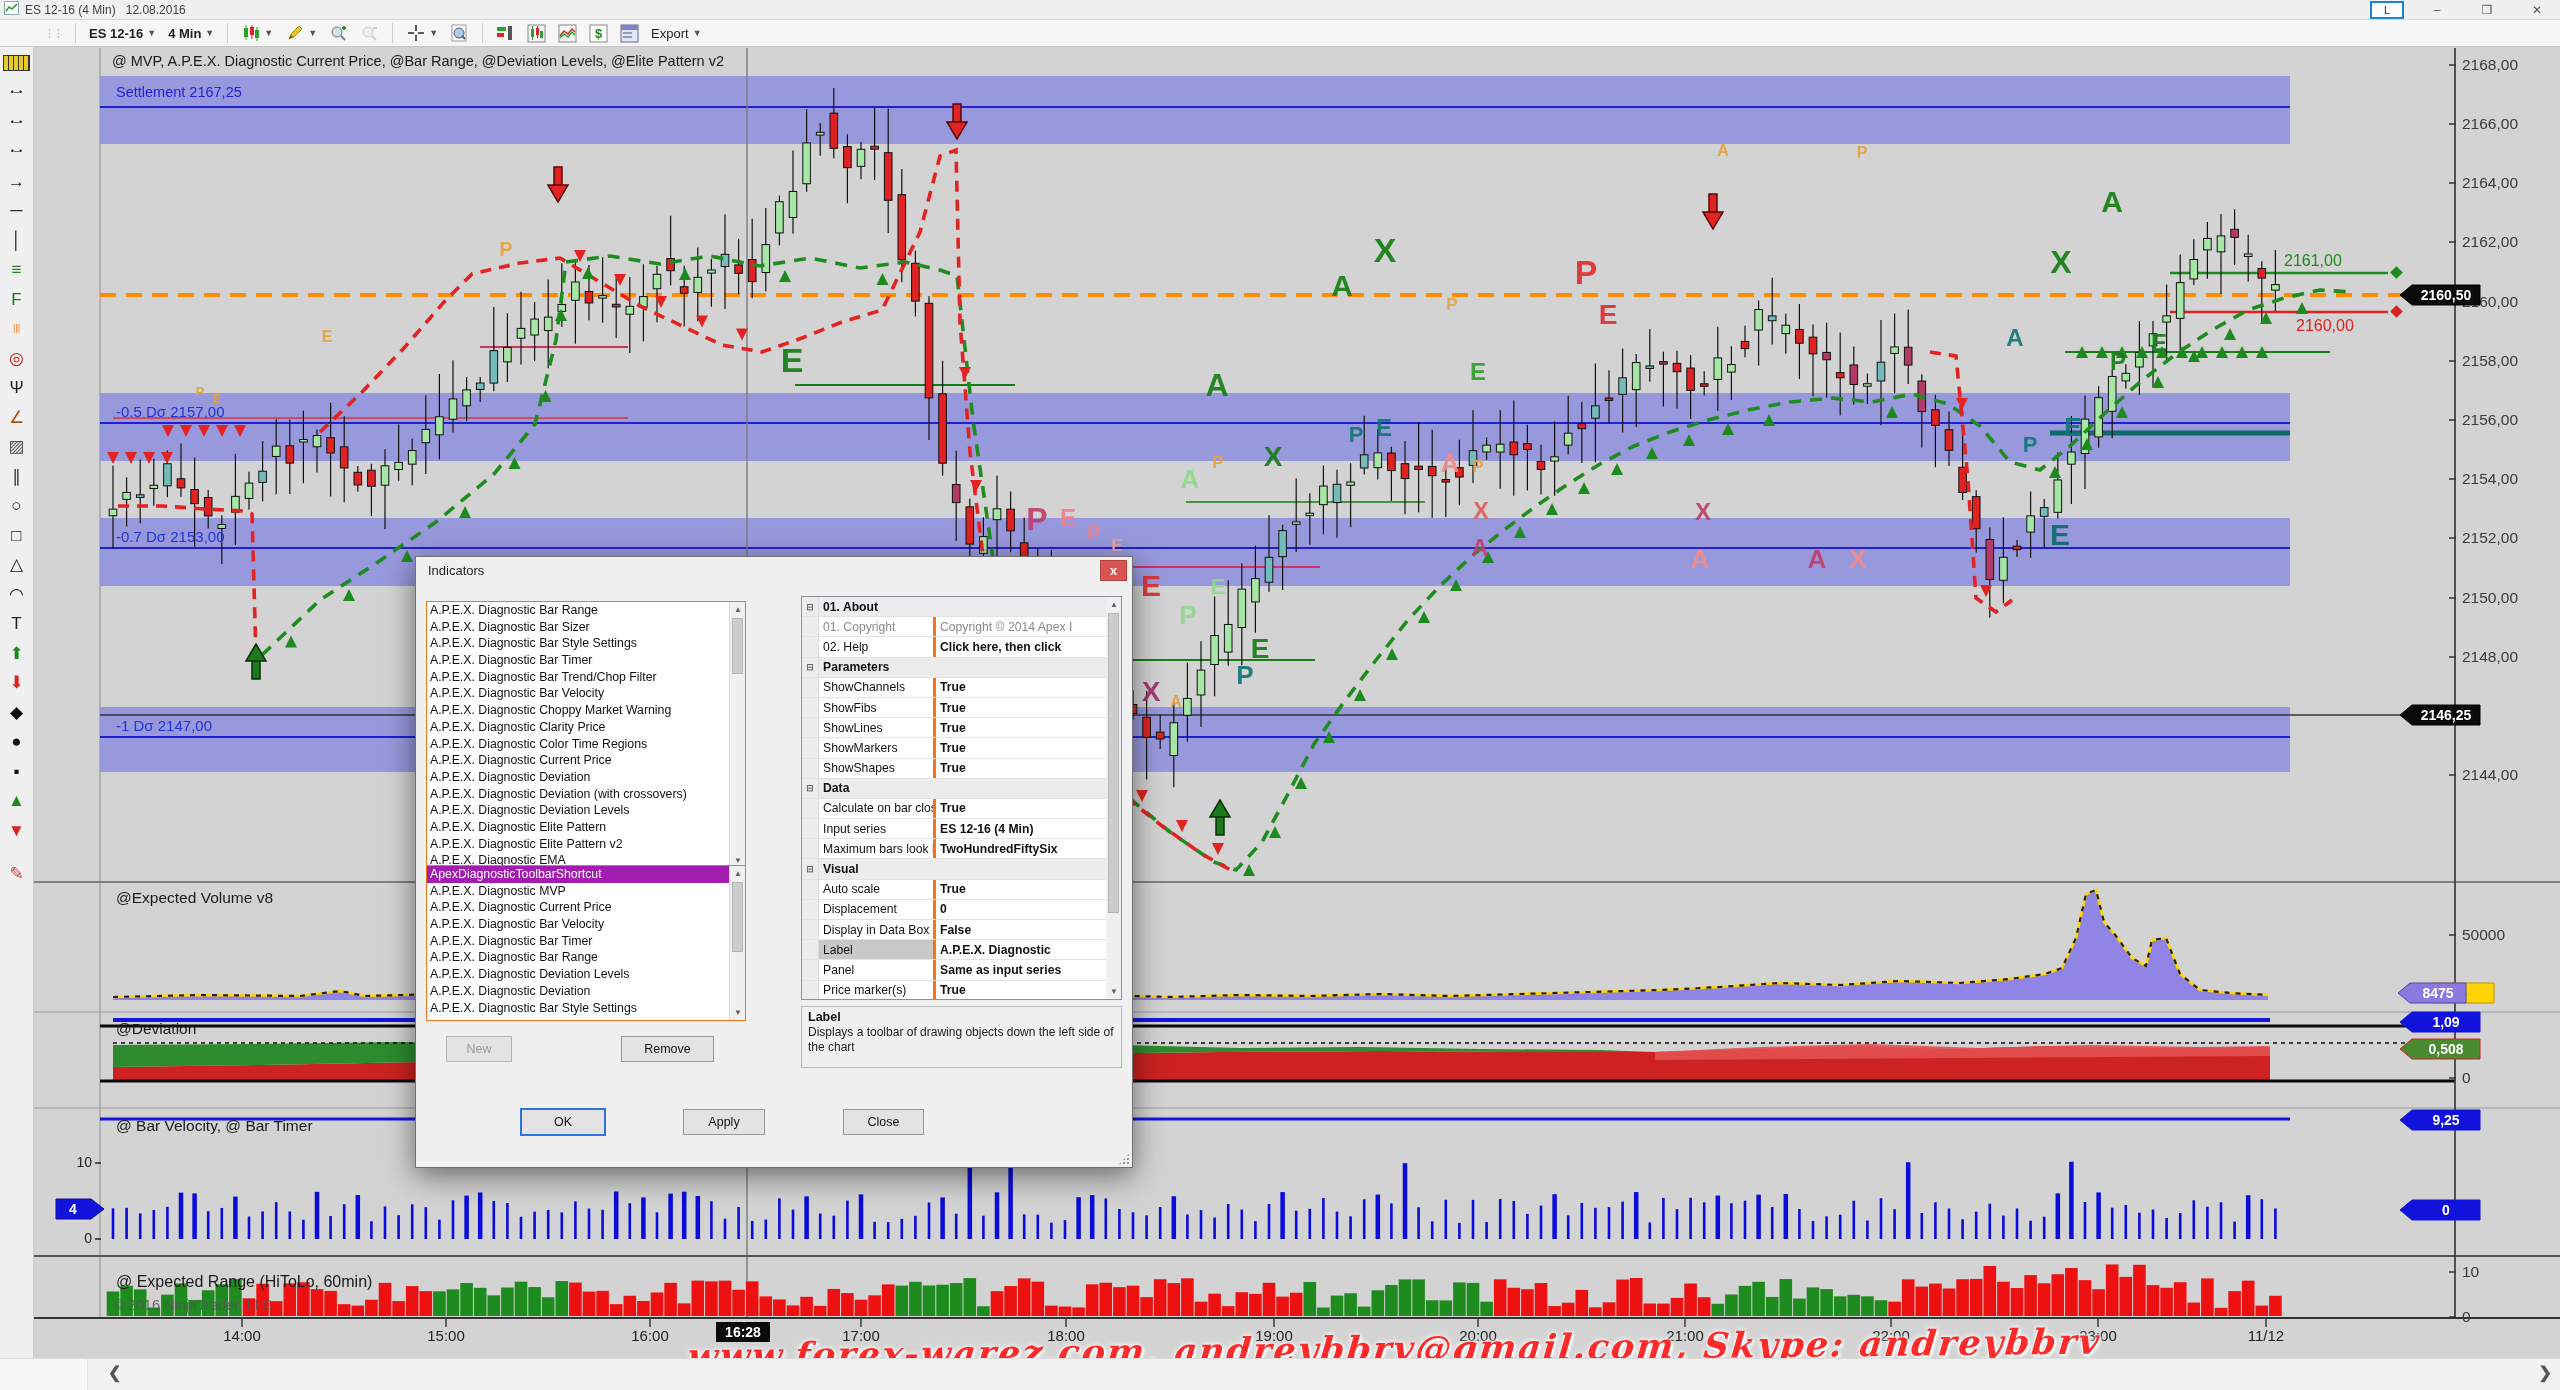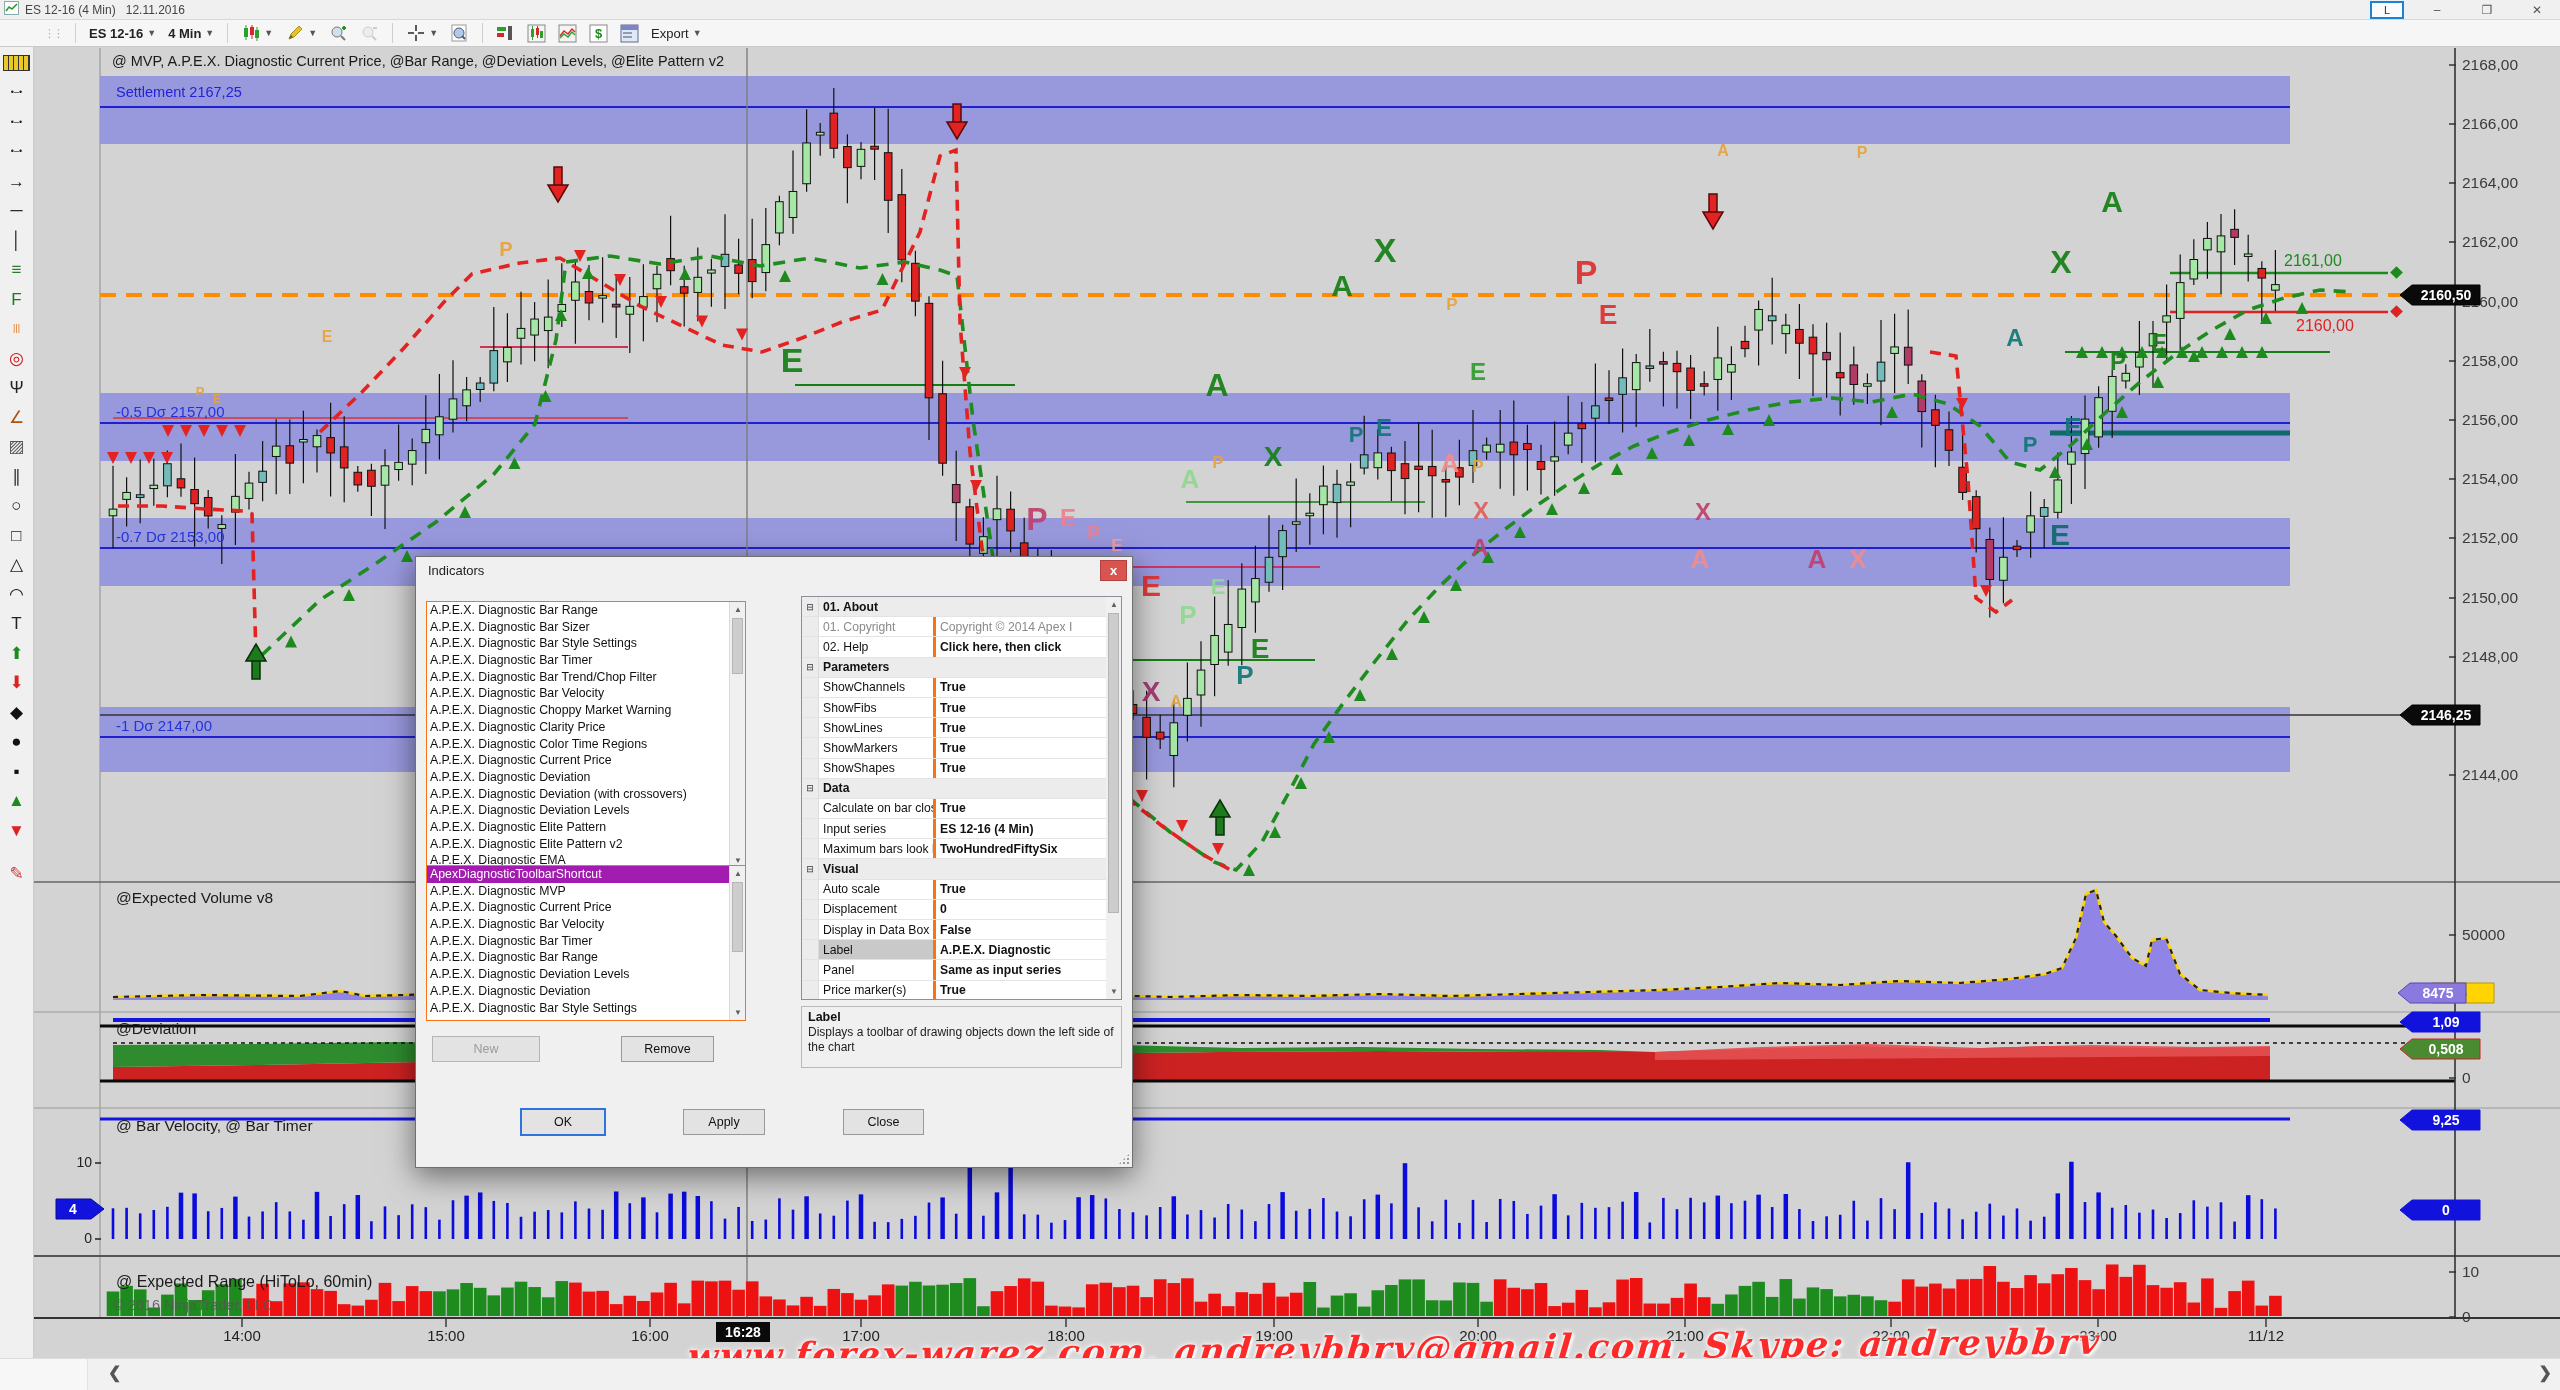--- a/index.html
+++ b/index.html
@@ -91,21 +91,21 @@
 <body>
 
 <div id="titlebar">
   <span class="ticon">
     <svg width="15" height="14">
         <rect x="0.5" y="0.5" width="14" height="13" fill="#fff" stroke="#8aa"></rect>
         <polyline points="2,10 5,6 8,8 13,3" fill="none" stroke="#2a9a2a" stroke-width="1.6"></polyline>
       </svg>
   </span>
   <span class="ttext">ES 12-16 (4 Min)</span>
-  <span class="tdate">12.11.2016</span>
+  <span class="tdate">12.08.2016</span>
   <div id="wbtns">
     <div class="wbtn" id="linkbtn">L</div>
     <div class="wbtn">–</div>
     <div class="wbtn">❐</div>
     <div class="wbtn">✕</div>
   </div>
 </div>
 
 <div id="toolbar">
   <span class="grip">⋮⋮</span>
@@ -1237,21 +1237,21 @@
       <div class="lb-item">A.P.E.X. Diagnostic Bar Range</div>
       <div class="lb-item">A.P.E.X. Diagnostic Deviation Levels</div>
       <div class="lb-item">A.P.E.X. Diagnostic Deviation</div>
       <div class="lb-item">A.P.E.X. Diagnostic Bar Style Settings</div>
       <div class="lb-scroll">
         <div class="arr" style="top:0">▲</div>
     <div class="thumb" style="top:16px;height:70px"></div>
     <div class="arr" style="bottom:0">▼</div>
       </div>
     </div>
-  <div class="dbtn disabled" id="btn-new" style="left:16px;top:479px;width:108px;">New</div>
+  <div class="dbtn disabled" id="btn-new" style="left:30px;top:479px;width:66px;">New</div>
   <div class="dbtn" id="btn-remove" style="left:205px;top:479px;width:93px;">Remove</div>
   <div id="prop-grid">
       <div class="pg-row pg-group">
         <div class="pg-gutter">⊟</div>
     <div class="pg-label">01. About</div>
       </div>
       <div class="pg-row pg-muted">
         <div class="pg-gutter"></div>
         <div class="pg-label">01. Copyright</div>
         <div class="pg-value" style="font-weight: normal;">Copyright © 2014 Apex I</div>

